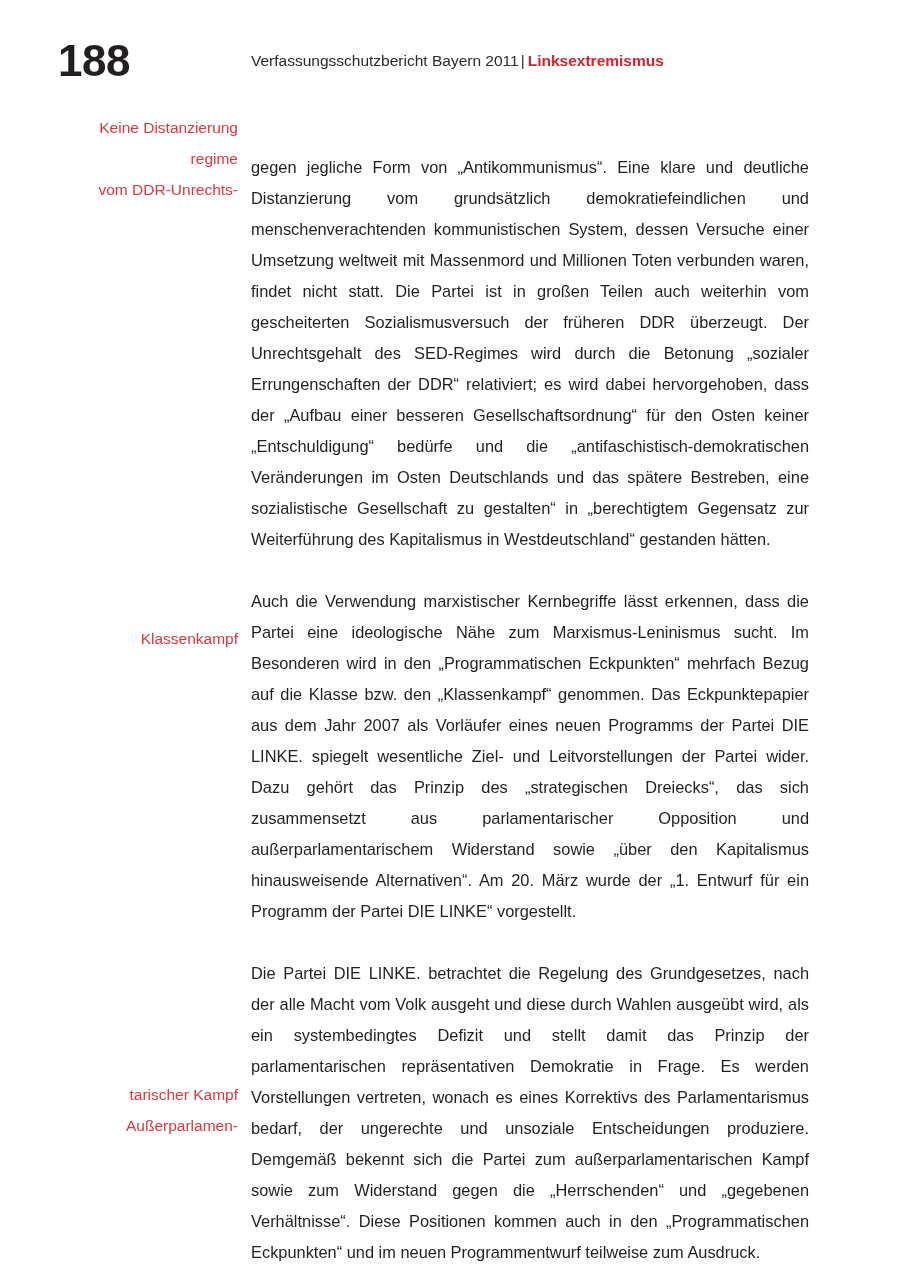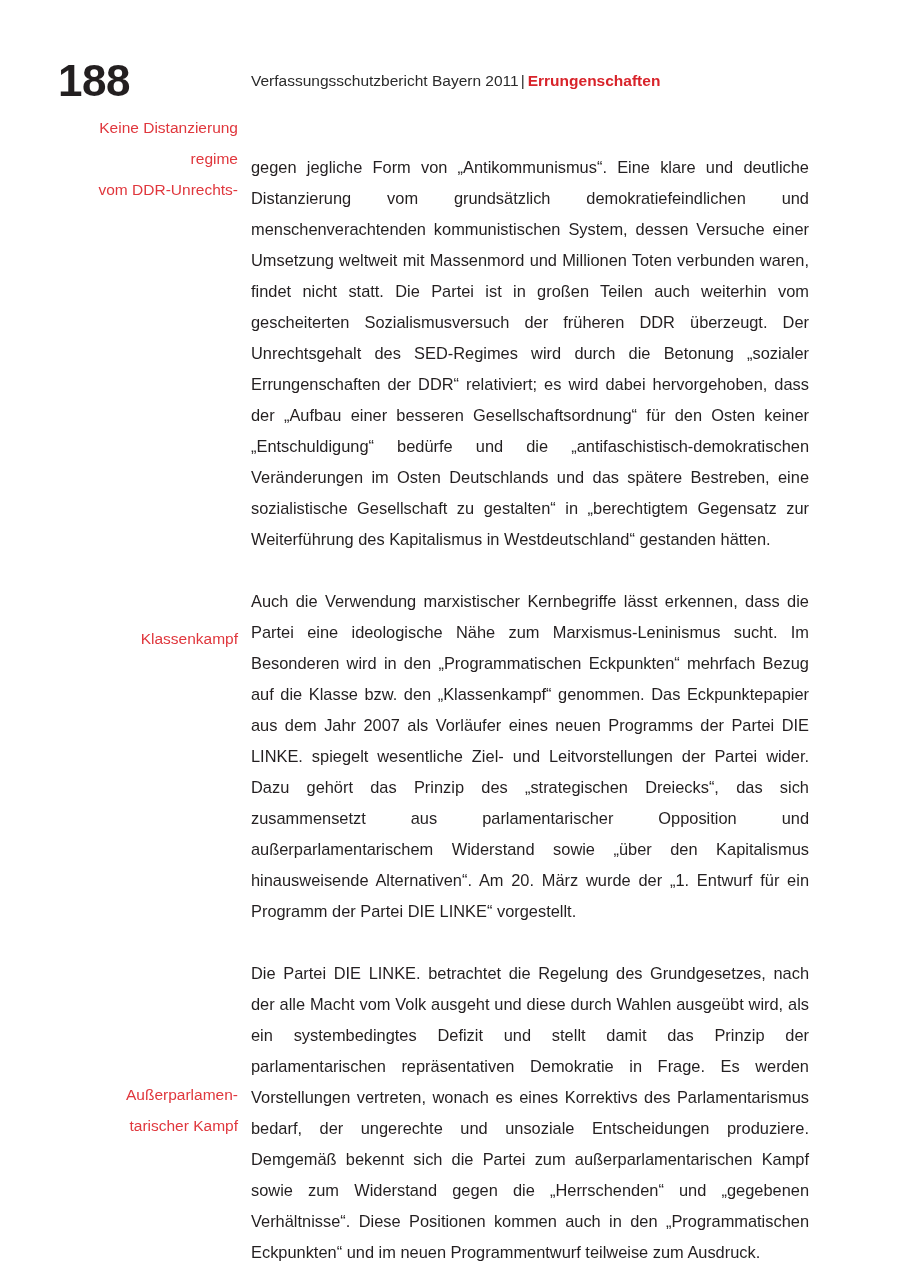--- a/index.html
+++ b/index.html
@@ -20,21 +20,21 @@
     position: relative;
     width: 900px;
     height: 1277px;
     background: #ffffff;
   }
 
   
   .page-header {
     position: absolute;
     left: 0;
-    top: 56px;
+    top: 36px;
     width: 900px;
     height: 60px;
   }
   .page-number {
     position: absolute;
     left: 58px;
     top: 0px;
     font-size: 44px;
     font-weight: bold;
     letter-spacing: -0.5px;
@@ -104,21 +104,21 @@
   }
 </style>
 </head>
 <body>
 
 <div class="page">
 
   <div class="page-header">
     <div class="page-number">188</div>
     <div class="header-line">
-      <span>Verfassungsschutzbericht Bayern 2011</span><span class="header-sep">|</span><span class="header-section">Errungenschaften</span>
+      <span>Verfassungsschutzbericht Bayern 2011</span><span class="header-sep">|</span><span class="header-section">Linksextremismus</span>
     </div>
   </div>
 
   <div class="content">
 
     <div class="block" style="height:0">
       <div class="margin-note" style="top:0;">
         <div>Keine Distanzierung</div>
         <div>regime</div>
         <div>vom DDR-Unrechts-</div>
@@ -126,22 +126,22 @@
     </div>
 
     <div class="block" style="height:0">
       <div class="margin-note" style="top:511px;">
         <div>Klassenkampf</div>
       </div>
     </div>
 
     <div class="block" style="height:0">
       <div class="margin-note" style="top:967px;">
+        <div>tarischer Kampf</div>
         <div>Außerparlamen-</div>
-        <div>tarischer Kampf</div>
       </div>
     </div>
 
     <div class="body-col" style="top:0;">
       <p class="para">gegen jegliche Form von „Antikommunismus“. Eine klare und deutliche Distanzierung vom grundsätzlich demokratiefeindlichen und menschenverachtenden kommunistischen System, dessen Versuche einer Umsetzung weltweit mit Massenmord und Millionen Toten verbunden waren, findet nicht statt. Die Partei ist in großen Teilen auch weiterhin vom gescheiterten Sozialismusversuch der früheren DDR überzeugt. Der Unrechtsgehalt des SED-Regimes wird durch die Betonung „sozialer Errungenschaften der DDR“ relativiert; es wird dabei hervorgehoben, dass der „Aufbau einer besseren Gesellschaftsordnung“ für den Osten keiner „Entschuldigung“ bedürfe und die „antifaschistisch-demokratischen Veränderungen im Osten Deutschlands und das spätere Bestreben, eine sozialistische Gesellschaft zu gestalten“ in „berechtigtem Gegensatz zur Weiterführung des Kapitalismus in Westdeutschland“ gestanden hätten.</p>
       <p class="para">Auch die Verwendung marxistischer Kernbegriffe lässt erkennen, dass die Partei eine ideologische Nähe zum Marxismus-Leninismus sucht. Im Besonderen wird in den „Programmatischen Eckpunkten“ mehrfach Bezug auf die Klasse bzw. den „Klassenkampf“ genommen. Das Eckpunktepapier aus dem Jahr 2007 als Vorläufer eines neuen Programms der Partei DIE LINKE. spiegelt wesentliche Ziel- und Leitvorstellungen der Partei wider. Dazu gehört das Prinzip des „strategischen Dreiecks“, das sich zusammensetzt aus parlamentarischer Opposition und außerparlamentarischem Widerstand sowie „über den Kapitalismus hinausweisende Alternativen“. Am 20. März wurde der „1. Entwurf für ein Programm der Partei DIE LINKE“ vorgestellt.</p>
       <p class="para">Die Partei DIE LINKE. betrachtet die Regelung des Grundgesetzes, nach der alle Macht vom Volk ausgeht und diese durch Wahlen ausgeübt wird, als ein systembedingtes Defizit und stellt damit das Prinzip der parlamentarischen repräsentativen Demokratie in Frage. Es werden Vorstellungen vertreten, wonach es eines Korrektivs des Parlamentarismus bedarf, der ungerechte und unsoziale Entscheidungen produziere. Demgemäß bekennt sich die Partei zum außerparlamentarischen Kampf sowie zum Widerstand gegen die „Herrschenden“ und „gegebenen Verhältnisse“. Diese Positionen kommen auch in den „Programmatischen Eckpunkten“ und im neuen Programmentwurf teilweise zum Ausdruck.</p>
     </div>
 
   </div>

